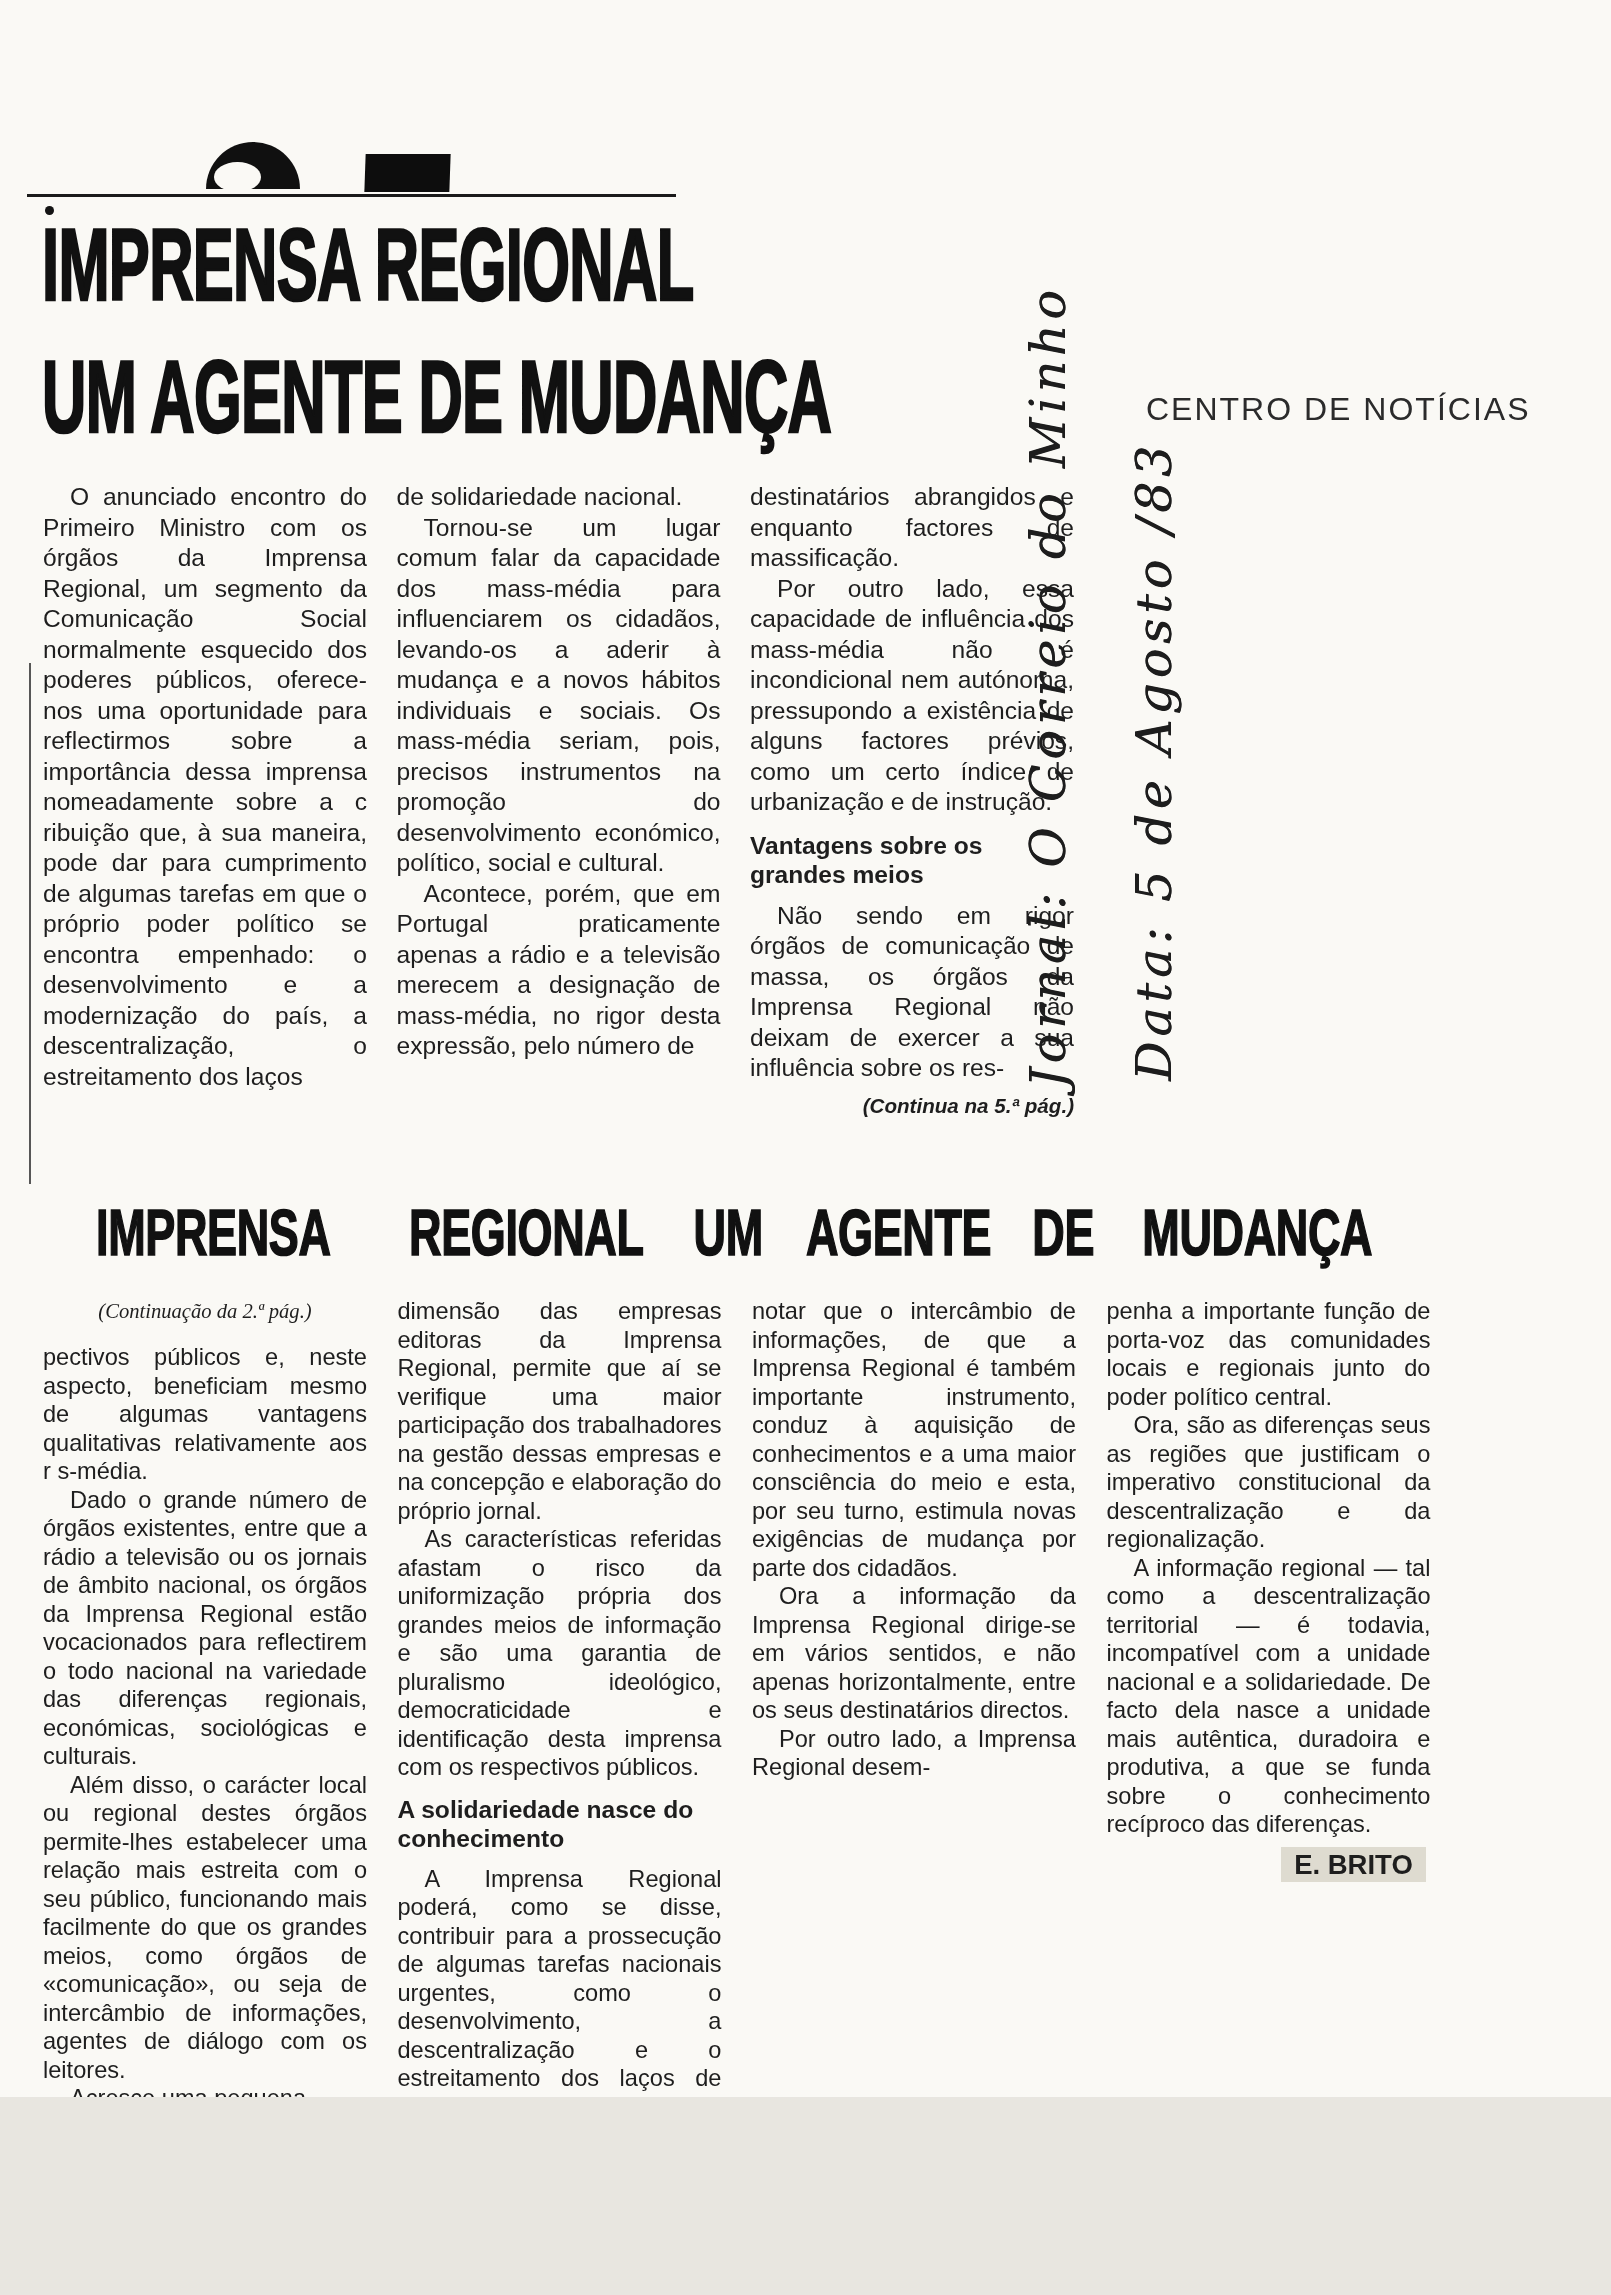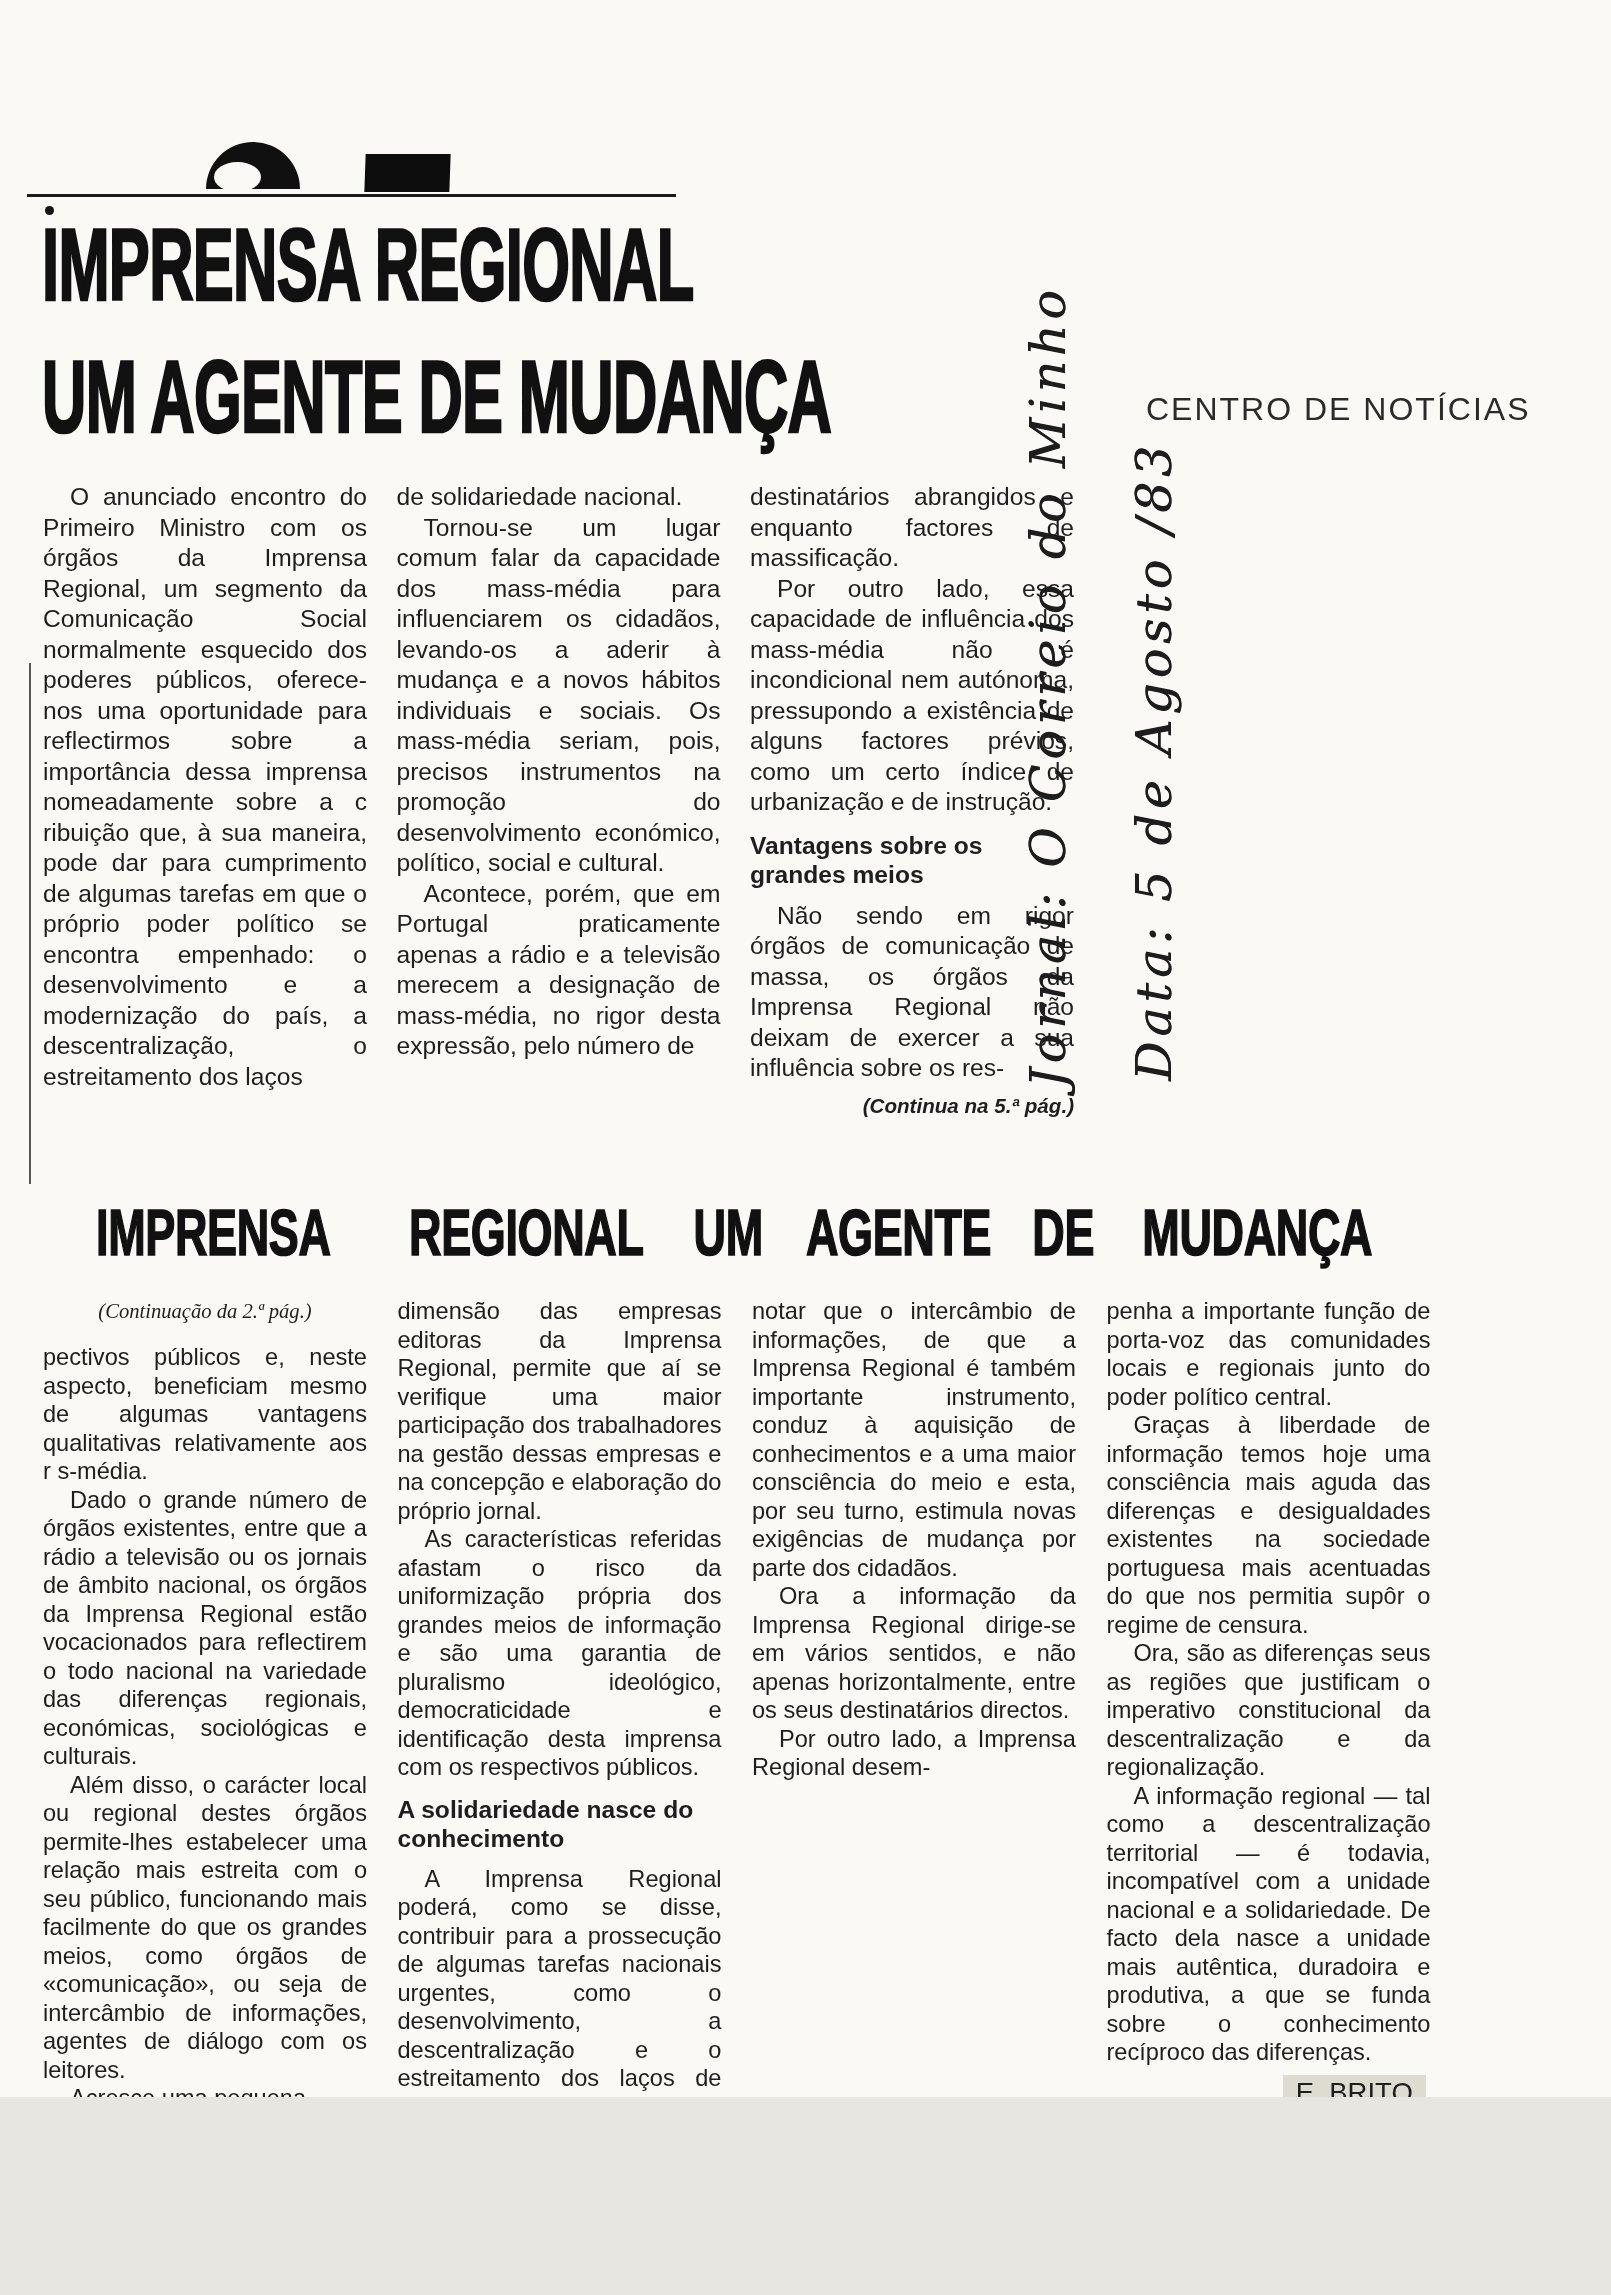--- a/index.html
+++ b/index.html
@@ -73,21 +73,21 @@
   .part1 .col{font-size:24.6px;line-height:30.5px;}
   .part2 .col{font-size:23.6px;line-height:28.5px;}
   .blk{margin:0;}
   .p-indent{text-indent:27px;}
   .blk-h{
     margin:14.7px 0 11.8px;font-size:24.6px;line-height:28.5px;
     font-weight:700;text-align:left;text-indent:0;
   }
   .note-right{margin:6.9px 0 0;font-style:italic;font-weight:700;font-size:20.6px;text-align:right;}
   .note-center{margin:0 0 17.7px;font-style:italic;font-size:20.6px;text-align:center;font-family:"Liberation Serif",serif;}
-  .signature{margin:12.8px 4.9px 0 0;text-align:right;font-weight:400;font-size:27.5px;}
+  .signature{margin:12.8px 4.9px 0 0;text-align:right;font-weight:700;font-size:27.5px;}
   .signature .sig-hl{background:#dedbd0;padding:2px 12.8px;}
 
   
   .bottom-blob{position:absolute;left:371px;top:2271px;width:87px;height:26.5px;background:#3a3a3a;border-radius:45% 60% 50% 55%;opacity:.9;}
   .bottom-bar{position:absolute;left:1125px;top:2283px;width:354px;height:3.9px;background:#b5b5b5;opacity:.55;}
   .bottom-frag{position:absolute;white-space:nowrap;font-weight:700;}
   .frag-phone{left:1130px;top:2268px;font-size:24.6px;color:#9a9a9a;letter-spacing:2.9px;}
   .frag-num{left:1498px;top:2265px;font-size:21px;color:#8c8c8c;}
 </style>
 </head>
@@ -150,21 +150,20 @@
         <p class="blk p-indent">A Imprensa Regional poderá, como se disse, contribuir para a prossecução de algumas tarefas nacionais urgentes, como o desenvolvimento, a descentralização e o estreitamento dos laços de solidariedade nacional.</p>
         <p class="blk p-indent">De facto, tem-se feito</p>
       </div>
     <div class="col">
         <p class="blk">notar que o intercâmbio de informações, de que a Imprensa Regional é também importante instrumento, conduz à aquisição de conhecimentos e a uma maior consciência do meio e esta, por seu turno, estimula novas exigências de mudança por parte dos cidadãos.</p>
         <p class="blk p-indent">Ora a informação da Imprensa Regional dirige-se em vários sentidos, e não apenas horizontalmente, entre os seus destinatários directos.</p>
         <p class="blk p-indent">Por outro lado, a Imprensa Regional desem-</p>
       </div>
     <div class="col">
         <p class="blk">penha a importante função de porta-voz das comunidades locais e regionais junto do poder político central.</p>
-        <p class="blk p-indent">Graças à liberdade de informação temos hoje uma consciência mais aguda das diferenças e desigualdades existentes na sociedade portuguesa mais acentuadas do que nos permitia supôr o regime de censura.</p>
         <p class="blk p-indent">Ora, são as diferenças seus as regiões que justificam o imperativo constitucional da descentralização e da regionalização.</p>
         <p class="blk p-indent">A informação regional — tal como a descentralização territorial — é todavia, incompatível com a unidade nacional e a solidariedade. De facto dela nasce a unidade mais autêntica, duradoira e produtiva, a que se funda sobre o conhecimento recíproco das diferenças.</p>
         <p class="signature"><span class="sig-hl">E. BRITO</span></p>
       </div>
   </section>
 
   <div class="bottom-blob"></div>
   <div class="bottom-bar"></div>
   <div class="bottom-frag frag-phone">TELEFONE:</div>
   <div class="bottom-frag frag-num">44/5</div>

